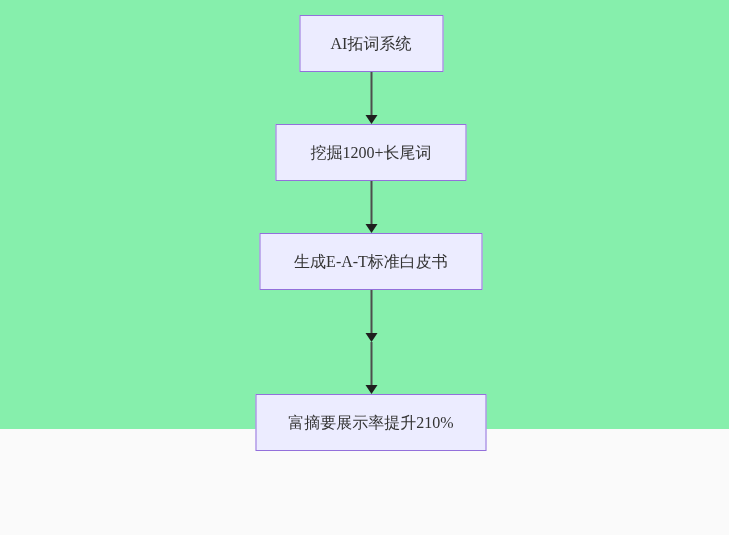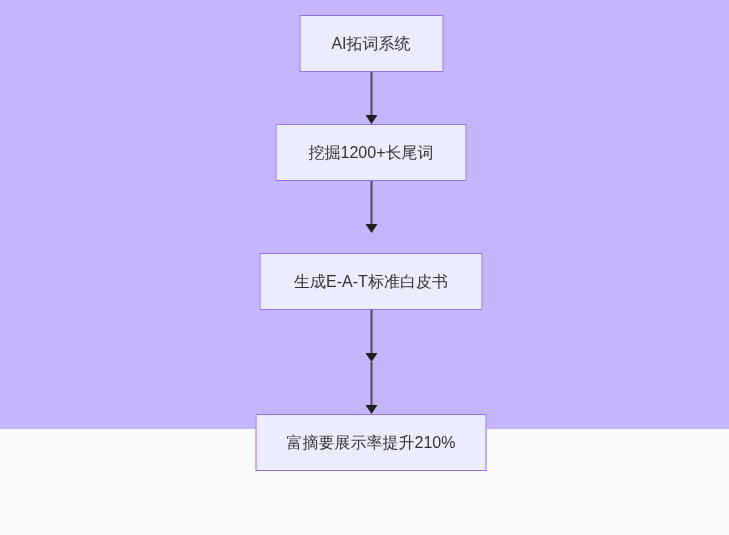--- a/index.html
+++ b/index.html
@@ -10,21 +10,22 @@
     width: 729px;
     height: 535px;
     background: #fafafa;
     font-family: "Liberation Sans", "DejaVu Sans", sans-serif;
     overflow: hidden;
   }
   .canvas {
     position: relative;
     width: 729px;
     height: 429px;
-    background: #c4b5fd;
+    background: #86efac;
+    font-family: Liberation Serif, serif;
   }
   .flow-column {
     position: absolute;
     left: 371px;
     top: 15px;
     transform: translateX(-50%);
     display: flex;
     flex-direction: column;
     align-items: center;
   }
@@ -36,21 +37,21 @@
     display: flex;
     align-items: center;
     justify-content: center;
     color: #333333;
     font-size: 16px;
     line-height: 1;
     white-space: nowrap;
   }
   .node.n1 { width: 144px; }
   .node.n2 { width: 191px; text-align: right; }
-  .node.n3 { width: 223px; margin-top: 20px; }
+  .node.n3 { width: 223px; }
   .node.n4 { width: 216px; }
   .node.n5 { width: 231px; text-align: center; }
   .edge {
     height: 52px;
     display: flex;
     flex-direction: column;
     align-items: center;
   }
   .edge .line {
     flex: 1 1 auto;

